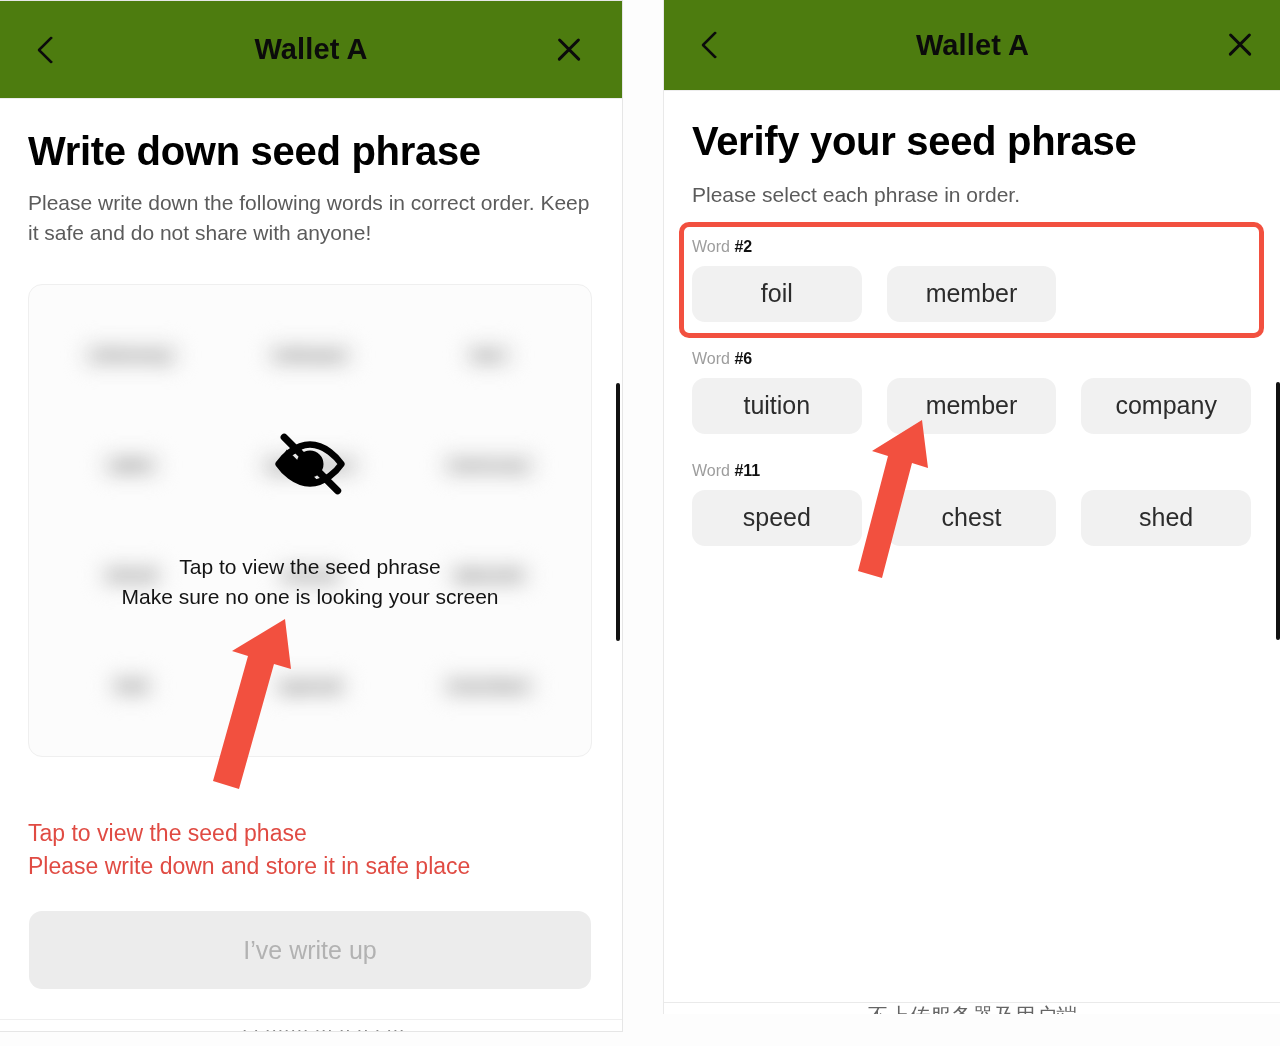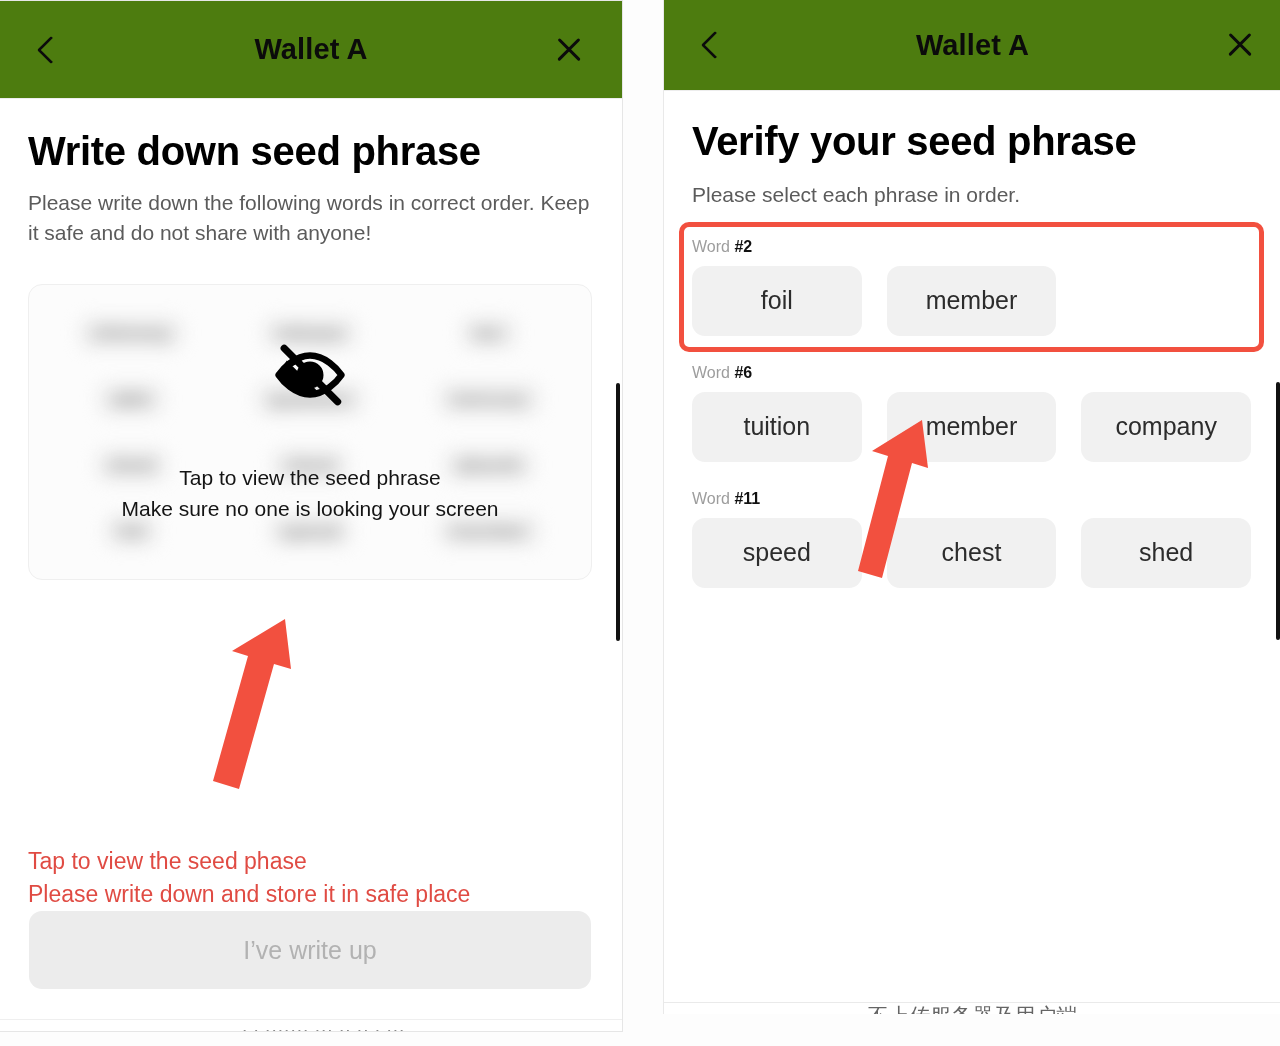--- a/index.html
+++ b/index.html
@@ -45,52 +45,52 @@
   .body-pad-r { padding:0 30px 0 28px; }
 
   .h1 { font-weight:700; color:#000; letter-spacing:-.3px; }
   #panel-left  .h1 { font-size:40px; margin-top:30px; }
   #panel-right .h1 { font-size:40px; margin-top:28px; }
 
   .sub { font-size:21px; color:#5b5b5b; line-height:1.42; margin-top:14px; }
   #panel-right .sub { margin-top:16px; }
 
   
-  .seed-card { position:relative; margin-top:36px; height:296px;
+  .seed-card { position:relative; margin-top:36px; height:473px;
                border:1px solid #efefef; border-radius:14px;
                background:#fcfcfc; overflow:hidden; cursor:pointer; }
   .seed-grid { position:absolute; inset:0; display:grid;
                grid-template-columns:repeat(3,1fr); grid-template-rows:repeat(4,1fr);
                padding:18px 16px; gap:6px;
                filter:blur(9px); opacity:.75; }
   .seed-cell { display:flex; align-items:center; justify-content:center; }
   .seed-word { font-size:21px; color:#4a4a4a; background:#e9e9e9;
                border-radius:8px; padding:3px 12px; }
   .seed-overlay { position:absolute; inset:0; display:flex; flex-direction:column;
                   align-items:center; justify-content:center; }
   .eye-off { width:72px; height:72px; margin-bottom:52px; }
   .seed-hint { font-size:21px; color:#141414; line-height:1.45; text-align:center; }
 
   
   .annot { color:#e04b43; font-size:23px; line-height:1.45; font-weight:400; }
-  #annot-left  { position:absolute; left:28px; top:816px;margin-top:28px; }
+  #annot-left  { position:absolute; left:28px; top:816px; }
 
   
   .cta { position:absolute; left:29px; top:910px; width:562px; height:78px;
          background:#ececec; border:none; border-radius:13px;
          color:#b2b2b2; font-size:25px; font-family:inherit; cursor:pointer; }
 
   
   .verify-wrap { position:relative; margin-top:28px; }
   .word-group { position:relative; }
   .word-label { font-size:16px; margin-bottom:10px; }
   .word-label .w { color:#9d9d9d; }
   .word-label .n { color:#111; font-weight:700; }
   .chips { display:grid; grid-template-columns:repeat(3,1fr); gap:25px; }
-  .chip { height:70px; border-radius:13px; background:#f1f1f1;
+  .chip { height:56px; border-radius:13px; background:#f1f1f1;
           display:flex; align-items:center; justify-content:center;
           font-size:25px; color:#2c2c2c; cursor:pointer; border:none;
           font-family:inherit; }
   .chip.selected { background:#050505; color:#ffffff; }
 
   .hl-box { position:absolute; left:-13px; right:-13px; top:-16px; bottom:-16px;
             border:5px solid #f2503f; border-radius:10px; pointer-events:none; }
 
   
   .arrow-svg { position:absolute; pointer-events:none; }

